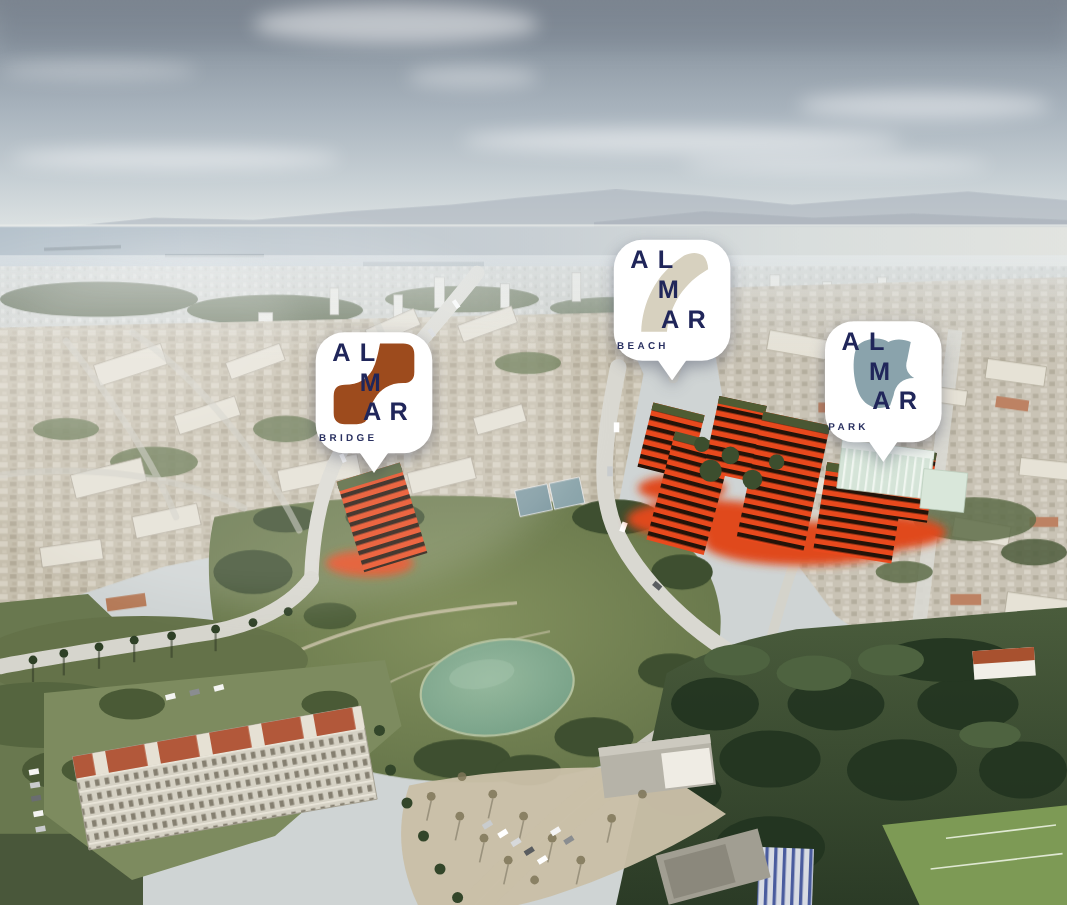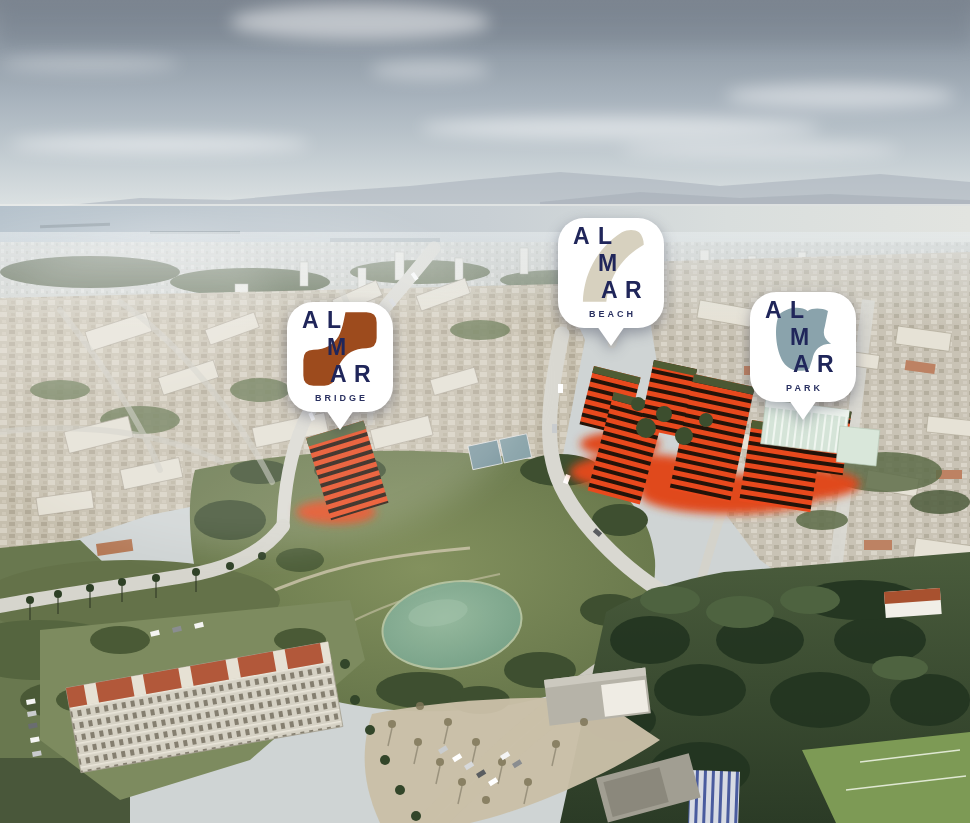--- a/index.html
+++ b/index.html
@@ -10,21 +10,21 @@
   .marker{position:absolute;width:106px;filter:drop-shadow(0 5px 7px rgba(40,45,70,.38));cursor:pointer;}
   .balloon{position:relative;background:#fff;border-radius:26px;height:110px;}
   .tail{width:38px;height:27px;margin:-9px auto 0;background:#fff;
         clip-path:polygon(0 0,100% 0,50% 100%);}
   .logo{position:absolute;left:14px;top:8px;width:78px;height:78px;}
   .logo svg{position:absolute;left:0;top:0;}
   .lt{position:absolute;font-weight:800;font-size:23px;line-height:1;
       color:#20265a;letter-spacing:0;}
   .lt.a1{left:1px;top:-1px;} .lt.l1{left:26px;top:-1px;}
   .lt.m1{left:26px;top:26px;} .lt.a2{left:29px;top:53px;} .lt.r1{left:53px;top:53px;}
-  .pin-label{position:absolute;left:0;right:0;bottom:9px;text-align:center;
+  .pin-label{position:absolute;left:0;right:0;bottom:9px;
       font-size:9px;font-weight:700;letter-spacing:3px;text-indent:3px;color:#2a3161;}
   #marker-bridge{left:287px;top:302px;}
   #marker-beach{left:558px;top:218px;}
   #marker-park{left:750px;top:292px;}
 </style>
 </head>
 <body>
 
 <div class="stage">
 

